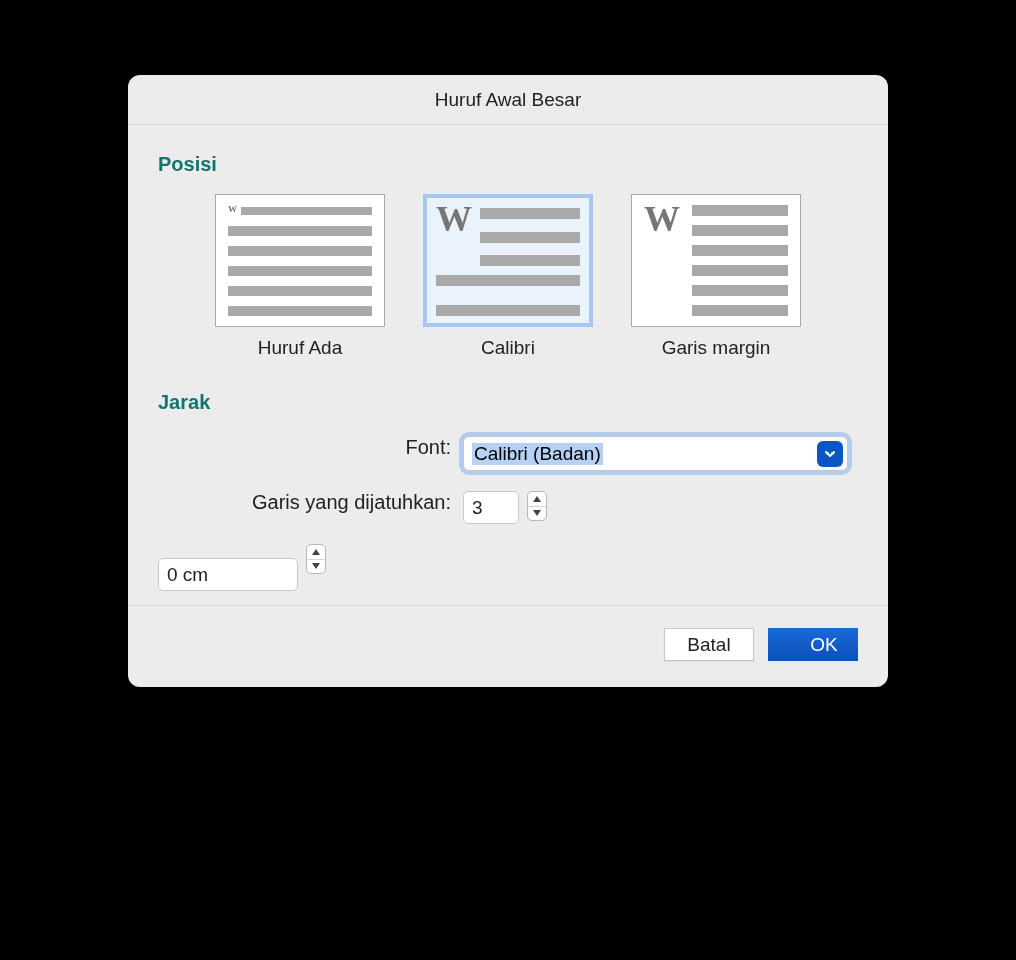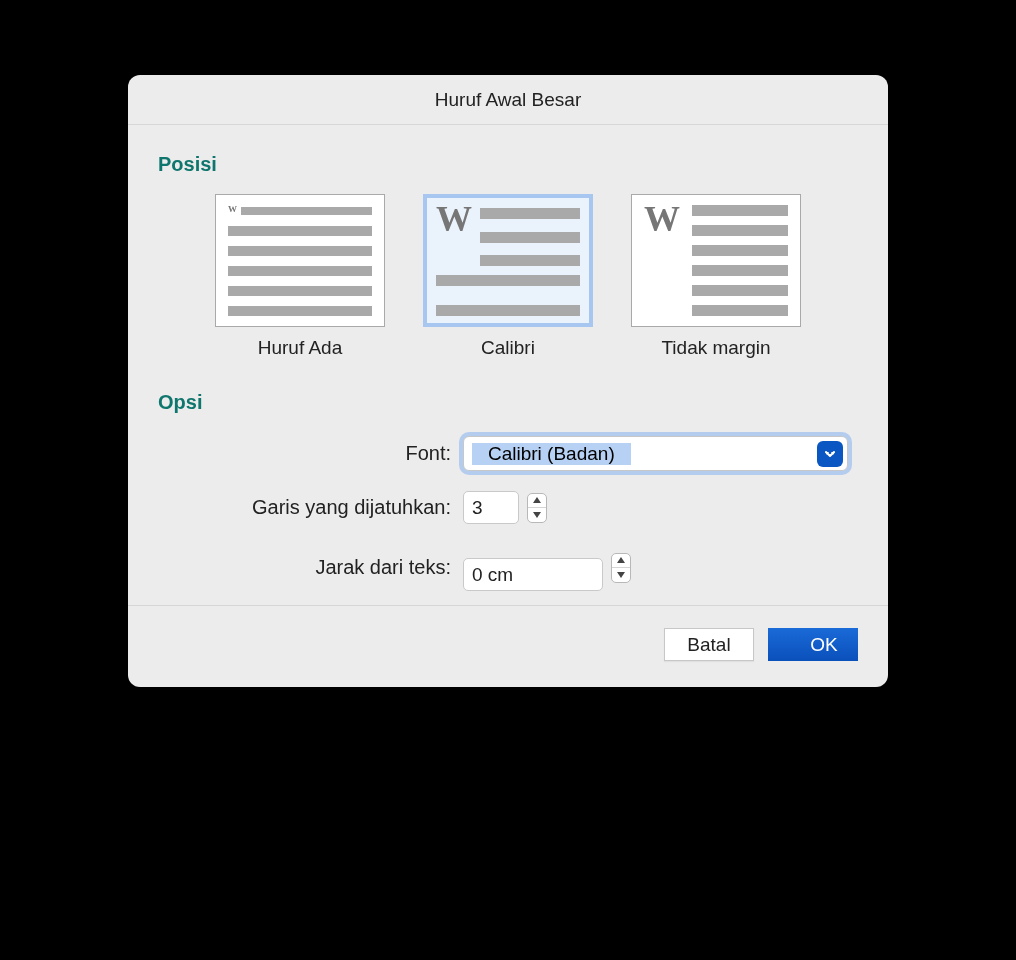--- a/index.html
+++ b/index.html
@@ -101,21 +101,20 @@
     .thumb-margin .wrap { display:flex; gap:8px; height:100%;}
     .thumb-margin .letcol{ width:40px; display:flex; align-items:flex-start;}
     .thumb-margin .linescol{ flex:1; display:flex; flex-direction:column; justify-content:space-between;}
     .option-label {
       font-size: 19px;
       color: #222;
     }
     .opts-section .section-label { margin-bottom: 22px;}
     .form-row {
       display: flex;
-      align-items: center;
       margin-bottom: 20px;
     }
     .form-label {
       width: 305px;
       text-align: right;
       font-size: 20px;
       color: #222;
       padding-right: 12px;
     }
     .combo {
@@ -124,21 +123,21 @@
       display:flex;
       align-items:center;
       background:#fff;
       border:1px solid #c7c7c7;
       border-radius:6px;
       height:35px;
       padding-left:8px;
       position:relative;
       box-shadow: 0 0 0 4px #b4cdef;
     }
-    .combo-text { font-size:19px; background:#b6d1f3; padding:0 16px;}
+    .combo-text { font-size:19px; background:#b6d1f3; padding:0 2px;}
     .combo-arrow {
       position:absolute; right:4px; top:4px;
       width:26px; height:26px;
       background:#0a56c2;
       border-radius:6px;
       display:flex; align-items:center; justify-content:center;
     }
     .combo-arrow svg { width:12px; height:12px; fill:#fff;}
     .num-input {
       width:56px;
@@ -260,27 +259,27 @@
             <div class="linescol">
               <div class="line"></div>
               <div class="line"></div>
               <div class="line"></div>
               <div class="line"></div>
               <div class="line"></div>
               <div class="line"></div>
             </div>
           </div>
         </div>
-        <div class="option-label">Tidak margin</div>
+        <div class="option-label">Garis margin</div>
       </div>
 
     </div>
 
     <div class="opts-section">
-      <div class="section-label">Opsi</div>
+      <div class="section-label">Jarak</div>
 
       <div class="form-row">
         <div class="form-label">Font:</div>
         <div class="combo">
           <span class="combo-text">Calibri (Badan)</span>
           <div class="combo-arrow">
             <svg viewBox="0 0 12 12">
                 <path d="M1 3 h4 l-2 3z M7 3 h4 l-2 3z" transform="translate(0,1)"></path>
                 <path d="M2 4 L6 8 L10 4" stroke="#fff" stroke-width="2" fill="none" stroke-linecap="round" stroke-linejoin="round"></path>
               </svg>
@@ -299,21 +298,20 @@
             </div>
           <div>
               <svg viewBox="0 0 8 6">
                 <path d="M4 6 L0 0 H8 Z"></path>
               </svg>
             </div>
         </div>
       </div>
 
       <div class="form-row" style="margin-bottom:10px;">
-        <div class="form-label">Jarak dari teks:</div>
         <input class="wide-input" value="0 cm" style="">
         <div class="stepper">
           <div>
               <svg viewBox="0 0 8 6">
                 <path d="M4 0 L8 6 H0 Z"></path>
               </svg>
             </div>
           <div>
               <svg viewBox="0 0 8 6">
                 <path d="M4 6 L0 0 H8 Z"></path>

